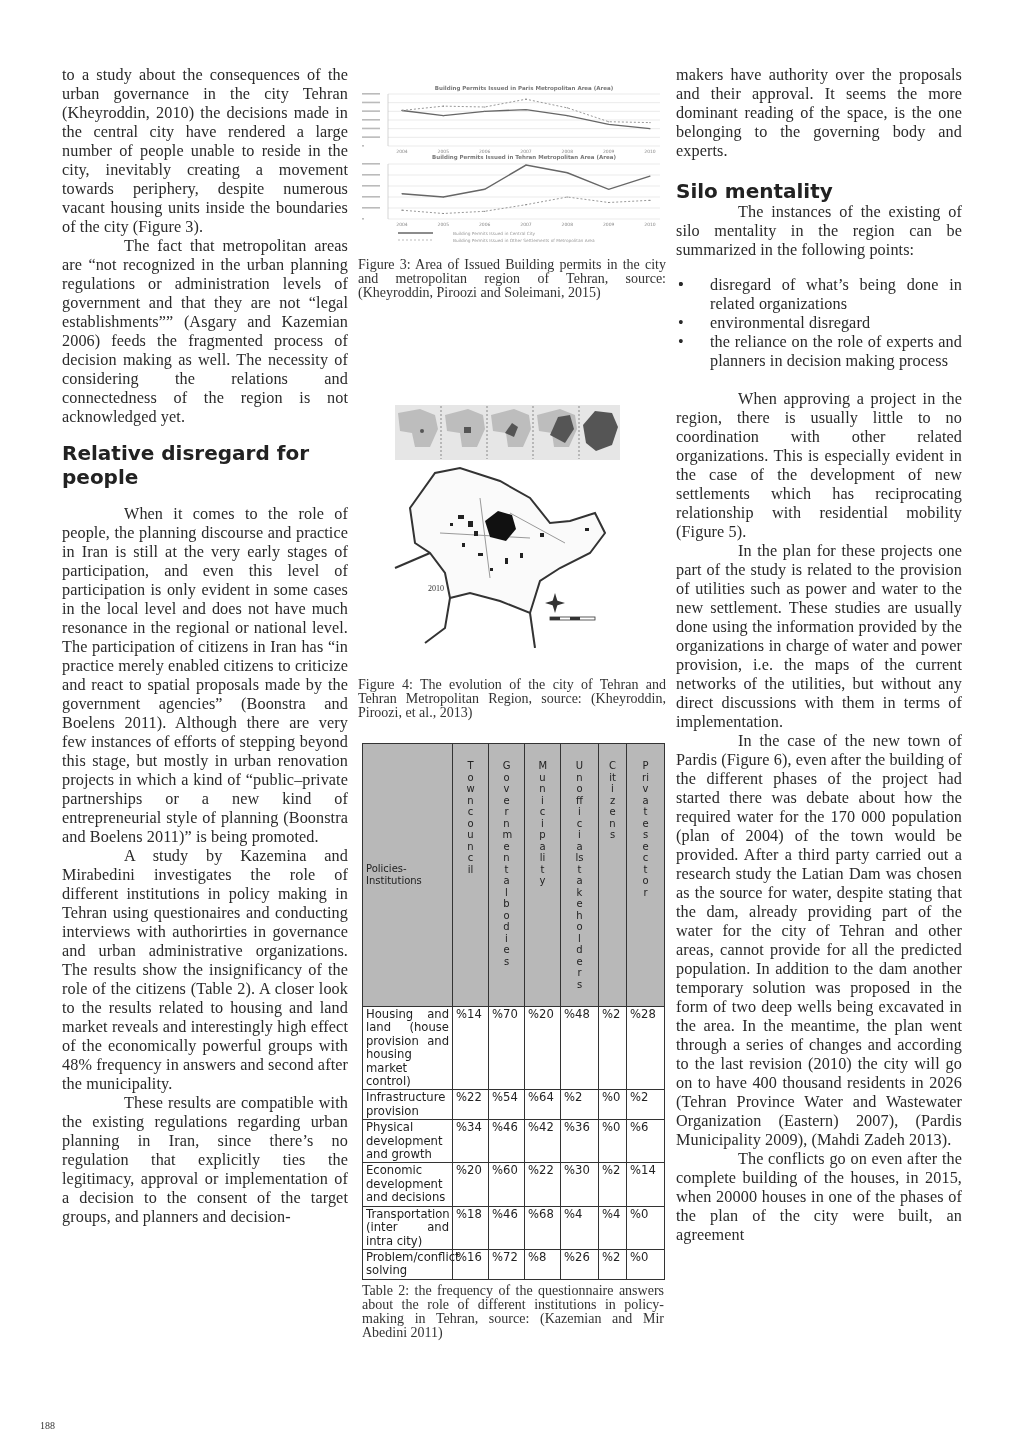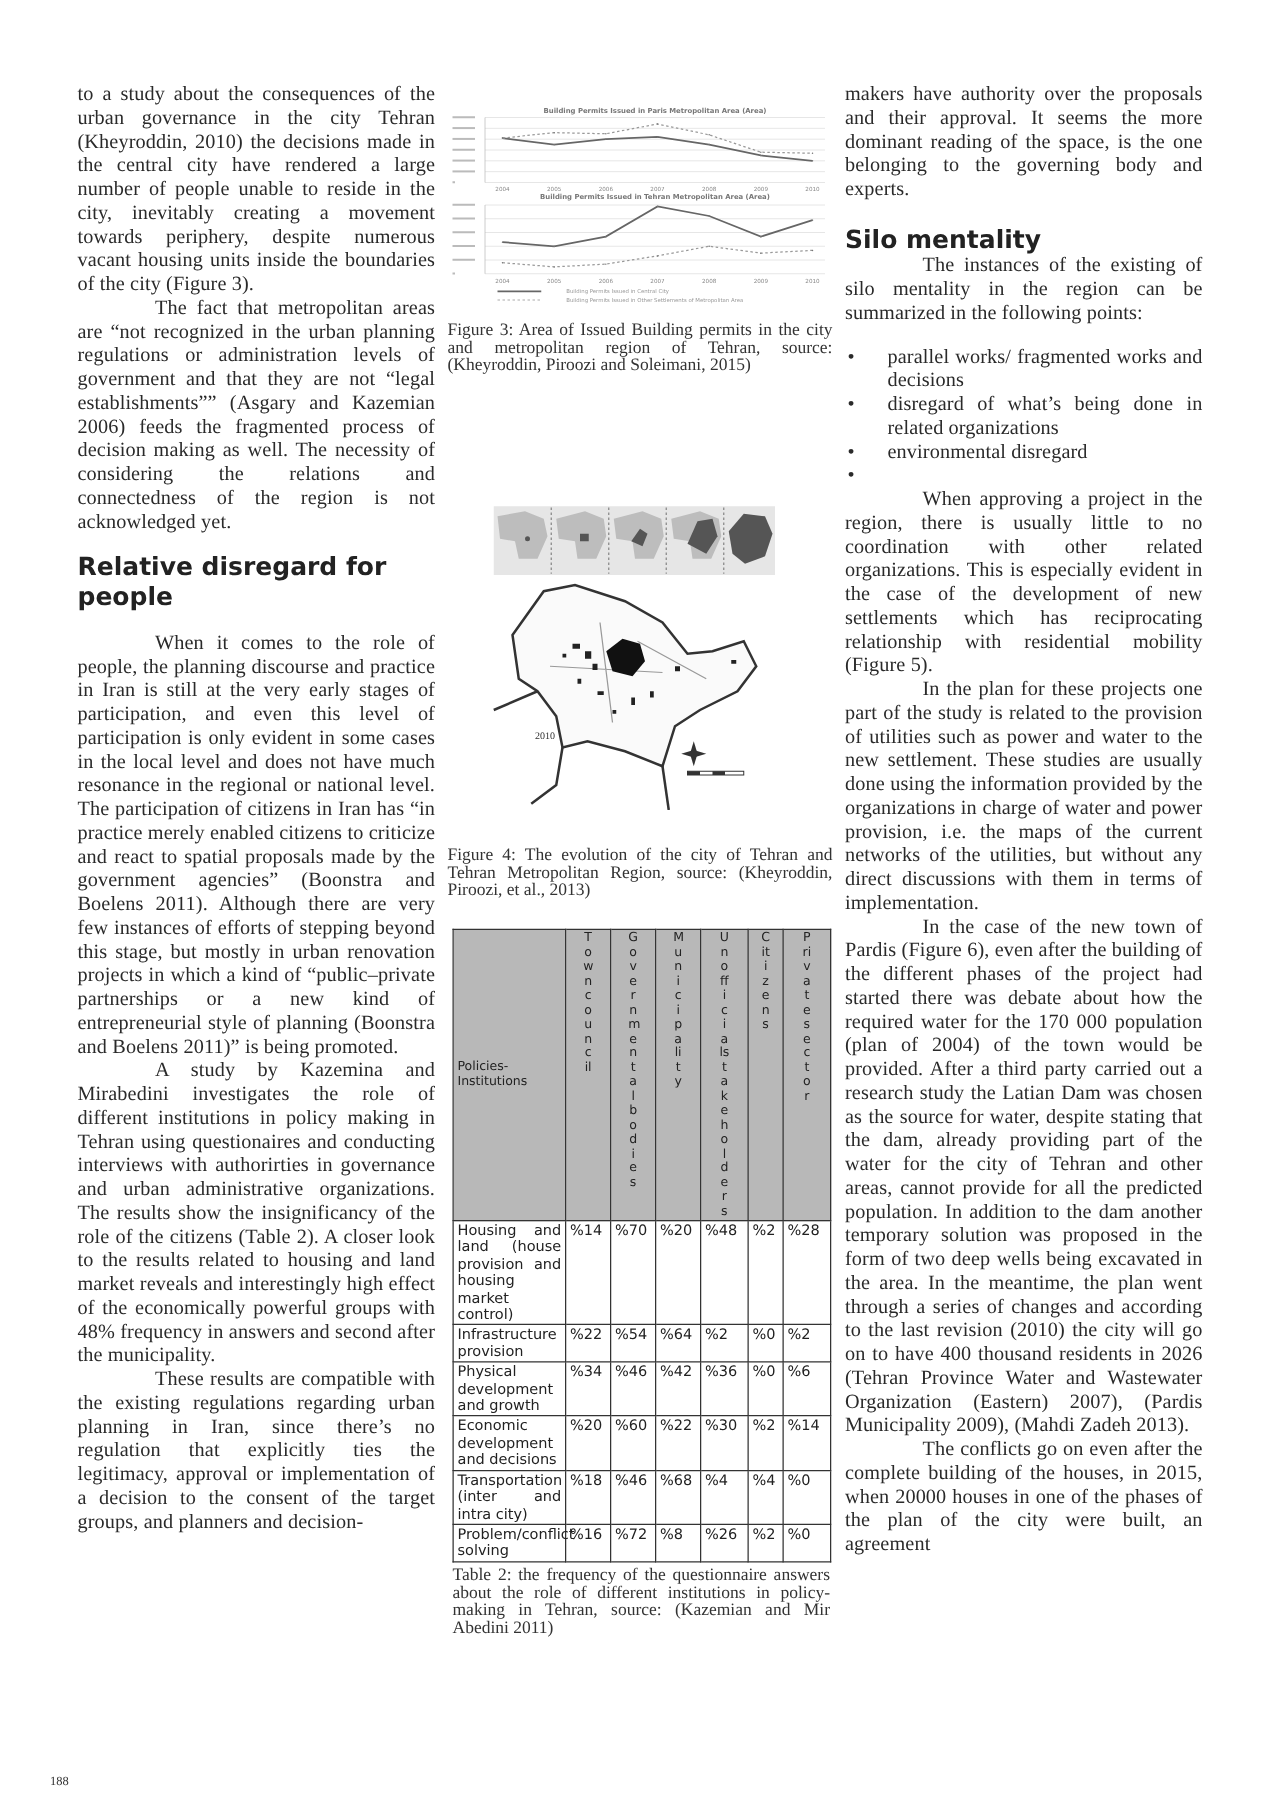--- a/index.html
+++ b/index.html
@@ -28,21 +28,21 @@
     .bullets li { position: relative; padding-left: 34px; }
     .bullets li .dot { position: absolute; left: 2px; top: 0; }
     .chart-box { position: absolute; left: 358px; top: 82px; width: 308px; height: 172px; }
     .map-box { position: absolute; left: 390px; top: 403px; width: 250px; height: 245px; }
     .table-wrap { position: absolute; left: 362px; top: 743px; width: 302px; }
     table.t2 { border-collapse: collapse; width: 302px; table-layout: fixed;
       font-family: "DejaVu Sans", "Liberation Sans", sans-serif; font-size: 11.6px; line-height: 13.4px; color: #222; }
     table.t2 td, table.t2 th { border: 1px solid #333; vertical-align: top; padding: 1px 3px; }
     table.t2 th { background: #b8b8b8; font-weight: normal; }
     table.t2 th.hdr-corner { vertical-align: middle; text-align: left; font-size: 10px; line-height: 12px; font-weight: normal; }
-    .vert { display: block; text-align: center; word-break: break-all; width: 8px; margin: 0 auto; font-size: 10px; line-height: 11.5px; }
+    .vert { display: block; text-align: center; word-break: break-all; width: 8px; margin: 15px auto; font-size: 10px; line-height: 11.5px; }
     td.rowlab { text-align: justify; padding-right: 2px; }
     td.val { word-break: break-all; }
     .page-num { position: absolute; left: 40px; top: 1420px; font-family: "Liberation Serif", serif; font-size: 10px; color: #333; }
   </style>
 </head>
 <body>
 
 <div class="page">
 
   <div class="col col-left">
@@ -285,24 +285,24 @@
       </tbody>
     </table>
     <p class="caption" style="margin-top:4px;">Table 2: the frequency of the questionnaire answers about the role of different institutions in policy-making in Tehran, source: (Kazemian and Mir Abedini 2011)</p>
   </div>
 
   <div class="col col-right">
     <p class="body-text">makers have authority over the proposals and their approval. It seems the more dominant reading of the space, is the one belonging to the governing body and experts.</p>
     <h2 class="heading" style="margin-top:18px;margin-bottom:0;">Silo mentality</h2>
     <p class="body-text indent">The instances of the existing of silo mentality in the region can be summarized in the following points:</p>
     <ul class="bullets body-text" style="margin-top:16px;">
-      <li><span class="dot">•</span><span>parallel works/ fragmented works and decisions</span></li>
+      <li><span class="dot">•</span></li>
       <li><span class="dot">•</span><span>disregard of what’s being done in related organizations</span></li>
       <li><span class="dot">•</span><span>environmental disregard</span></li>
-      <li><span class="dot">•</span></li>
+      <li><span class="dot">•</span><span>the reliance on the role of experts and planners in decision making process</span></li>
     </ul>
     <p class="body-text indent" style="margin-top:19px;">When approving a project in the region, there is usually little to no coordination with other related organizations. This is especially evident in the case of the development of new settlements which has reciprocating relationship with residential mobility (Figure 5).</p>
     <p class="body-text indent">In the plan for these projects one part of the study is related to the provision of utilities such as power and water to the new settlement. These studies are usually done using the information provided by the organizations in charge of water and power provision, i.e. the maps of the current networks of the utilities, but without any direct discussions with them in terms of implementation.</p>
     <p class="body-text indent">In the case of the new town of Pardis (Figure 6), even after the building of the different phases of the project had started there was debate about how the required water for the 170 000 population (plan of 2004) of the town would be provided. After a third party carried out a research study the Latian Dam was chosen as the source for water, despite stating that the dam, already providing part of the water for the city of Tehran and other areas, cannot provide for all the predicted population. In addition to the dam another temporary solution was proposed in the form of two deep wells being excavated in the area. In the meantime, the plan went through a series of changes and according to the last revision (2010) the city will go on to have 400 thousand residents in 2026 (Tehran Province Water and Wastewater Organization (Eastern) 2007), (Pardis Municipality 2009), (Mahdi Zadeh 2013).</p>
     <p class="body-text indent">The conflicts go on even after the complete building of the houses, in 2015, when 20000 houses in one of the phases of the plan of the city were built, an agreement</p>
   </div>
 
   <div class="page-num">188</div>
 </div>
 

